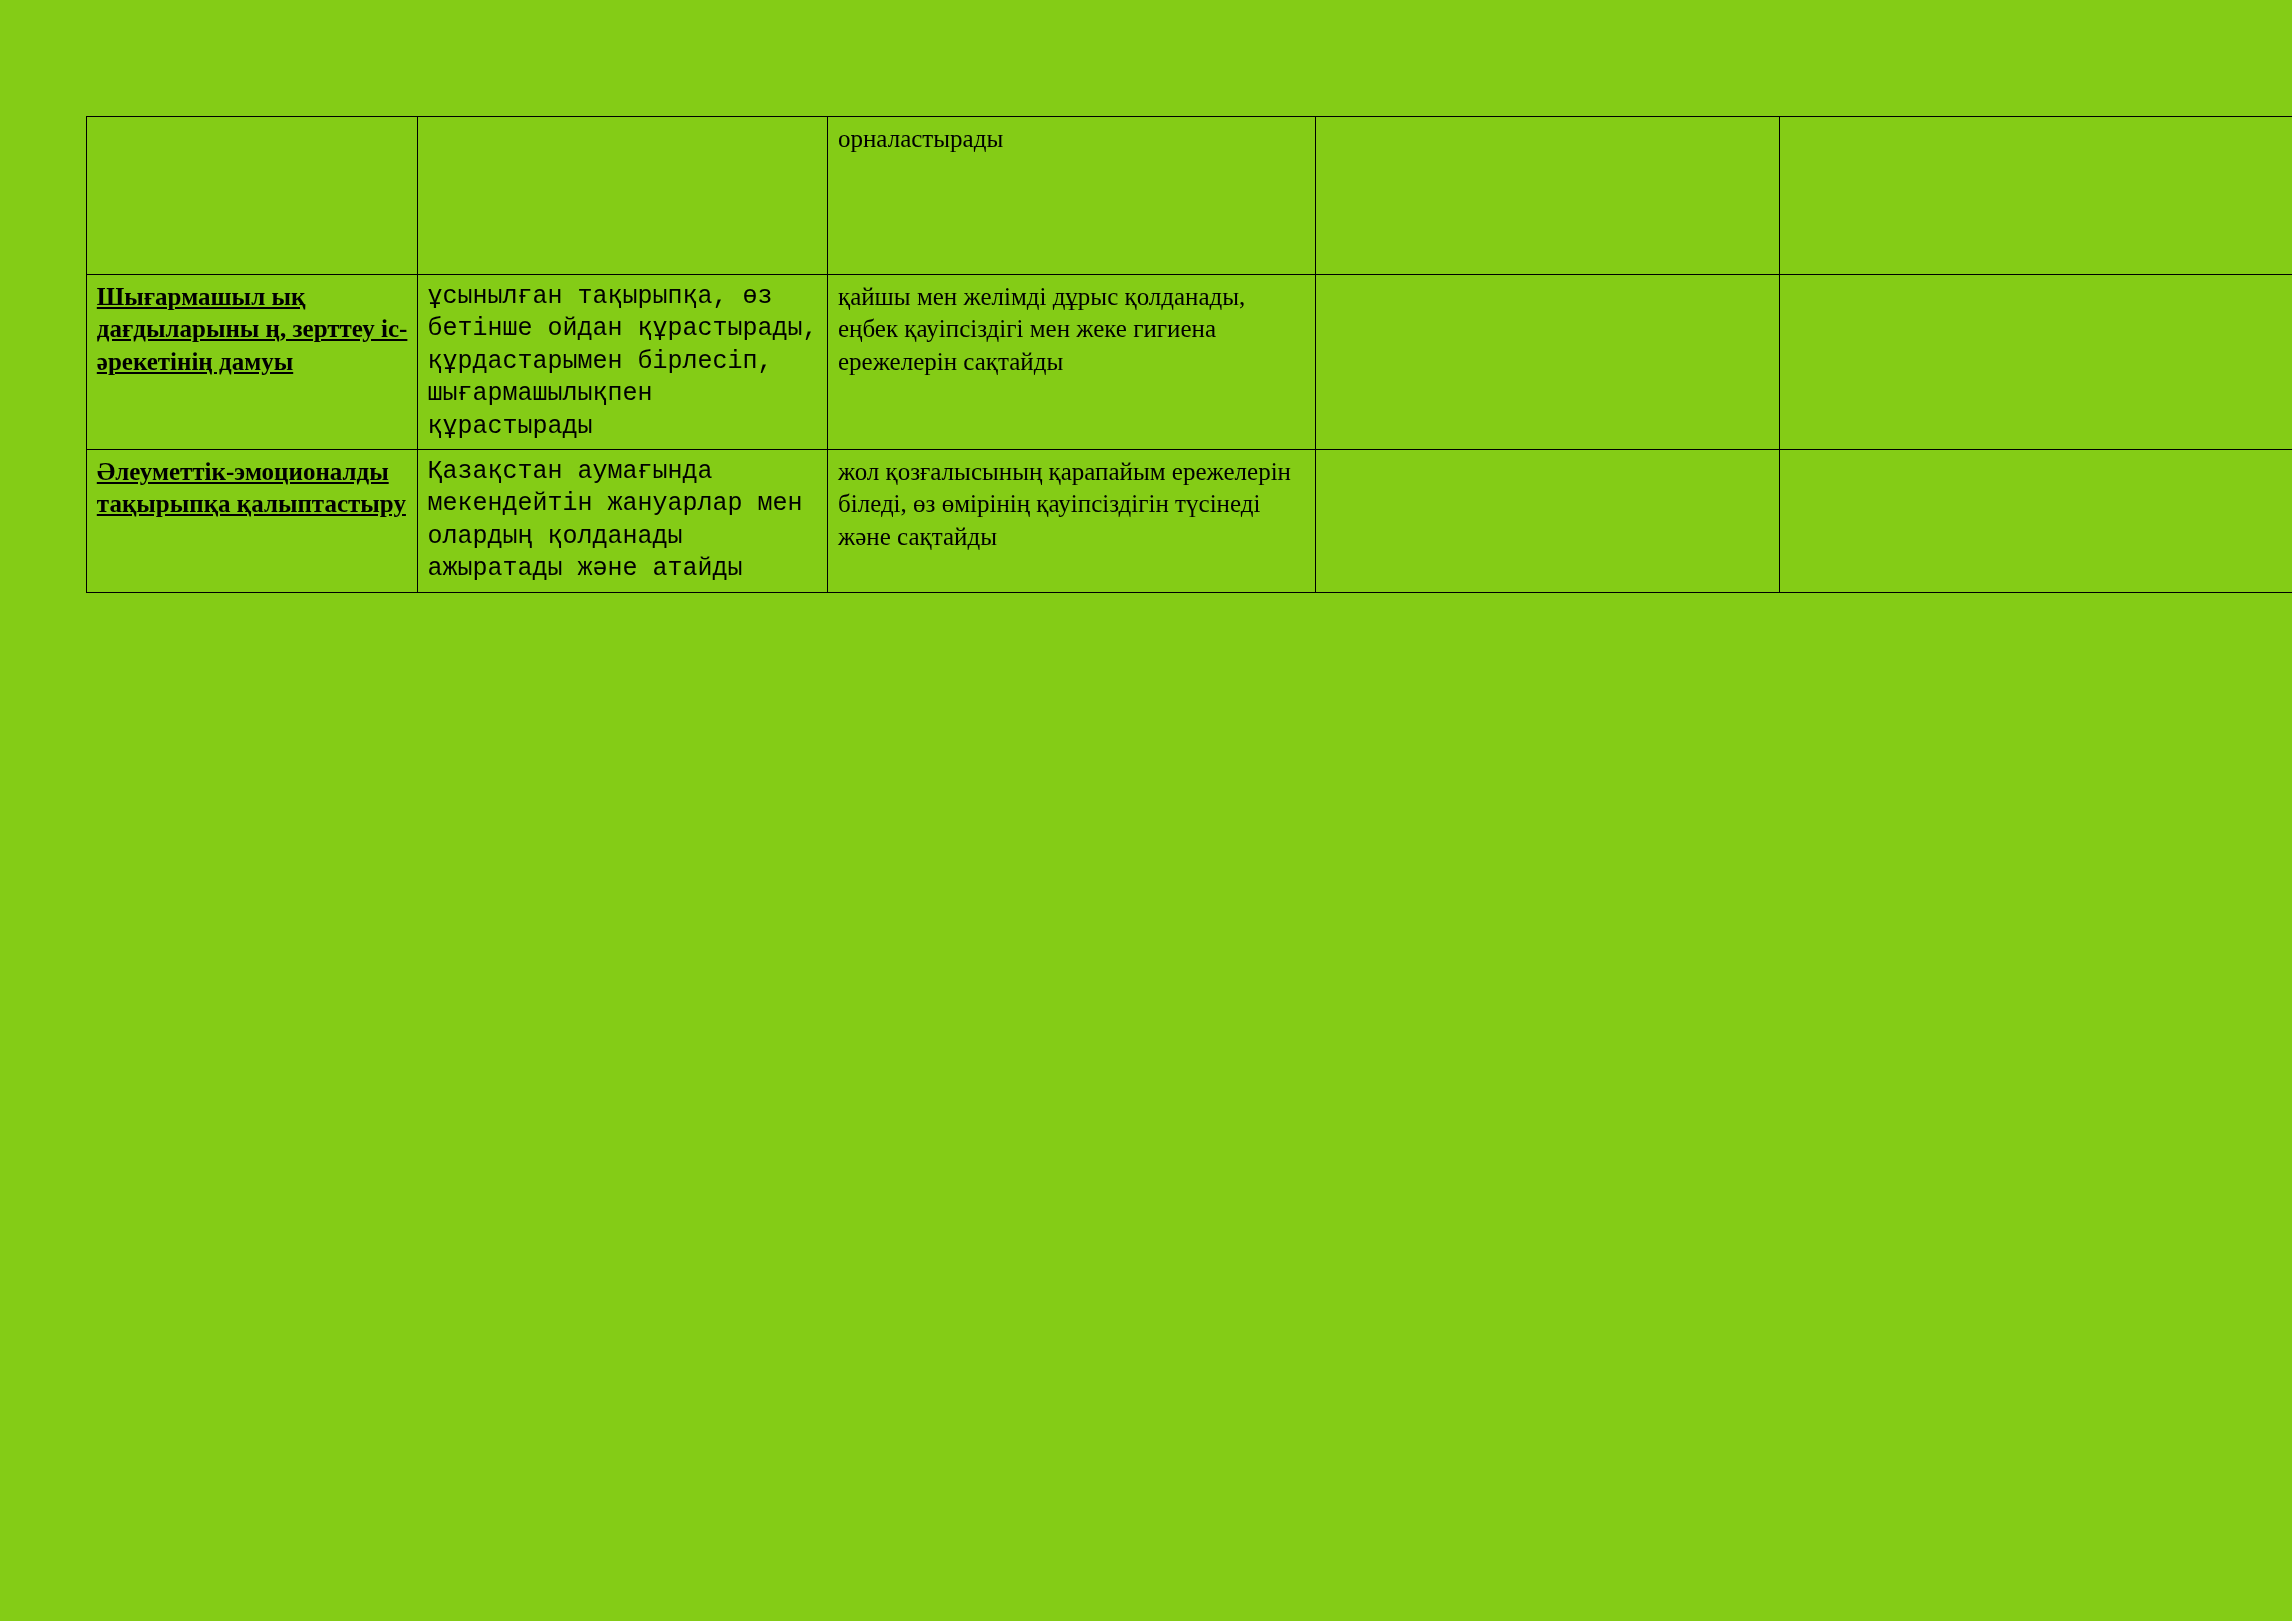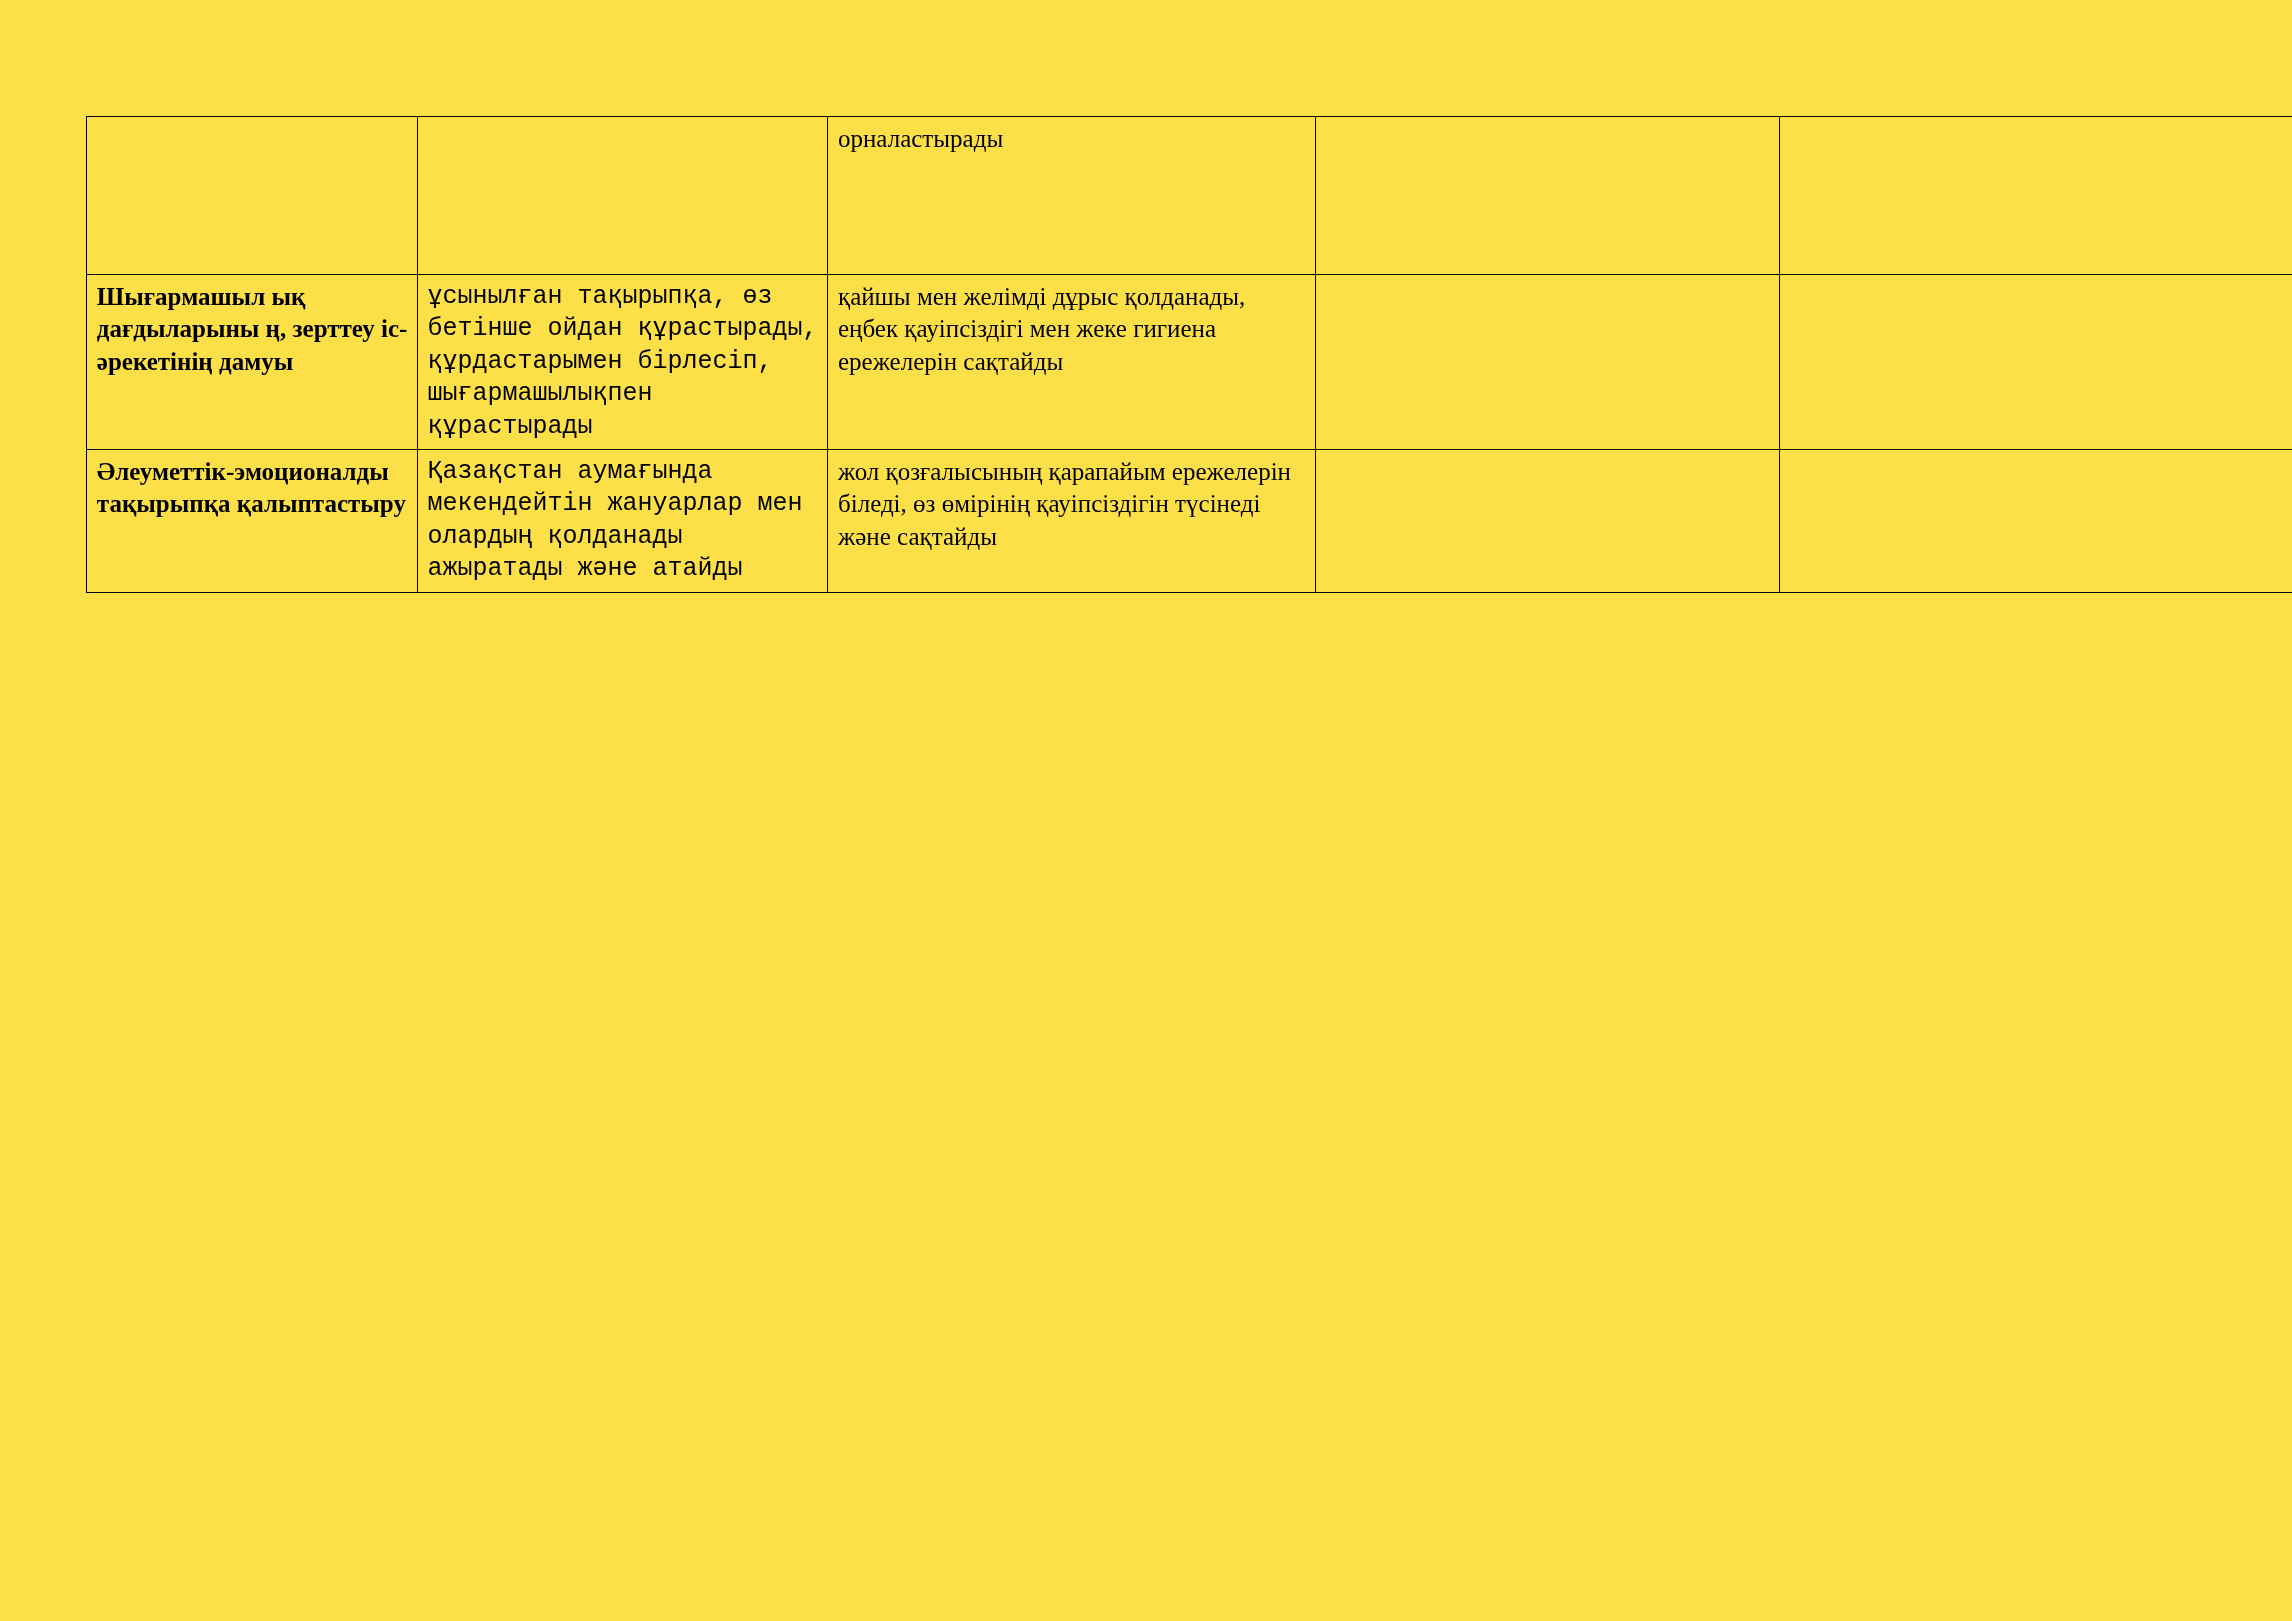--- a/index.html
+++ b/index.html
@@ -11,39 +11,39 @@
     width: 2293px;
     height: 1621px;
     font-family: "Liberation Serif", "DejaVu Serif", serif;
     color: #000000;
     overflow: hidden;
   }
   .page {
     position: relative;
     width: 2293px;
     height: 1621px;
-    background: #fde047;
+    background: #84cc16;
     box-sizing: border-box;
     padding: 116px 86px 0 86px;
   }
   table.doc-table {
     border-collapse: collapse;
     table-layout: fixed;
     width: 2120px;
   }
   table.doc-table td {
     border: 1.5px solid #000000;
     vertical-align: top;
     padding: 5.9px 7.8px 5.9px 9.8px;
     font-size: 25px;
     line-height: 1.30;
     word-wrap: break-word;
     overflow-wrap: break-word;
   }
-  td.col-a { width: 312px; font-weight: bold; }
+  td.col-a { width: 312px; font-weight: bold; text-decoration: underline; }
   td.col-b { width: 392px; font-family: Liberation Mono, monospace; }
   td.col-c { width: 469px; }
   td.col-d { width: 446px; }
   td.col-e { width: 502px; }
 
   .row-top td { height: 145px; }
   .cell-text { display: block; white-space: pre-line; }
 </style>
 </head>
 <body>

